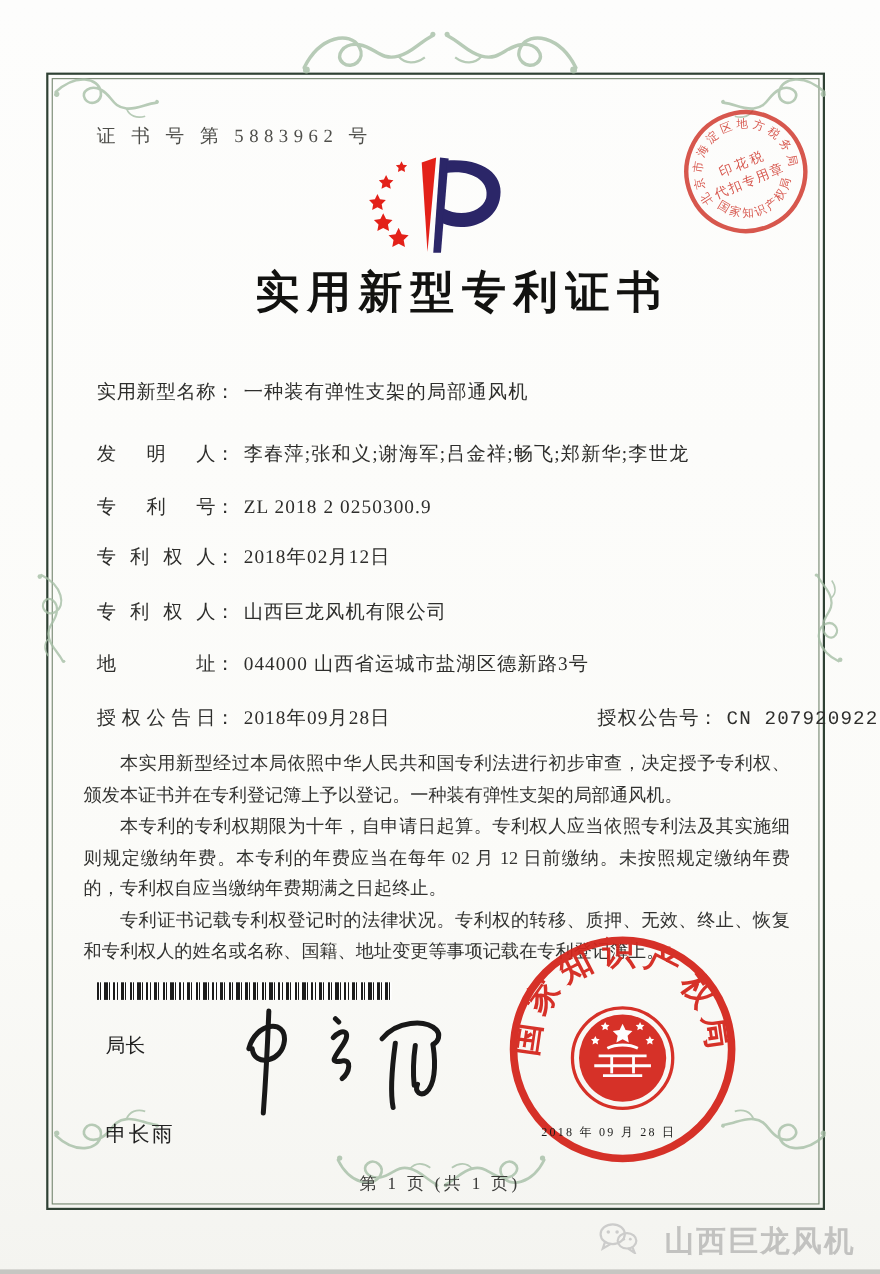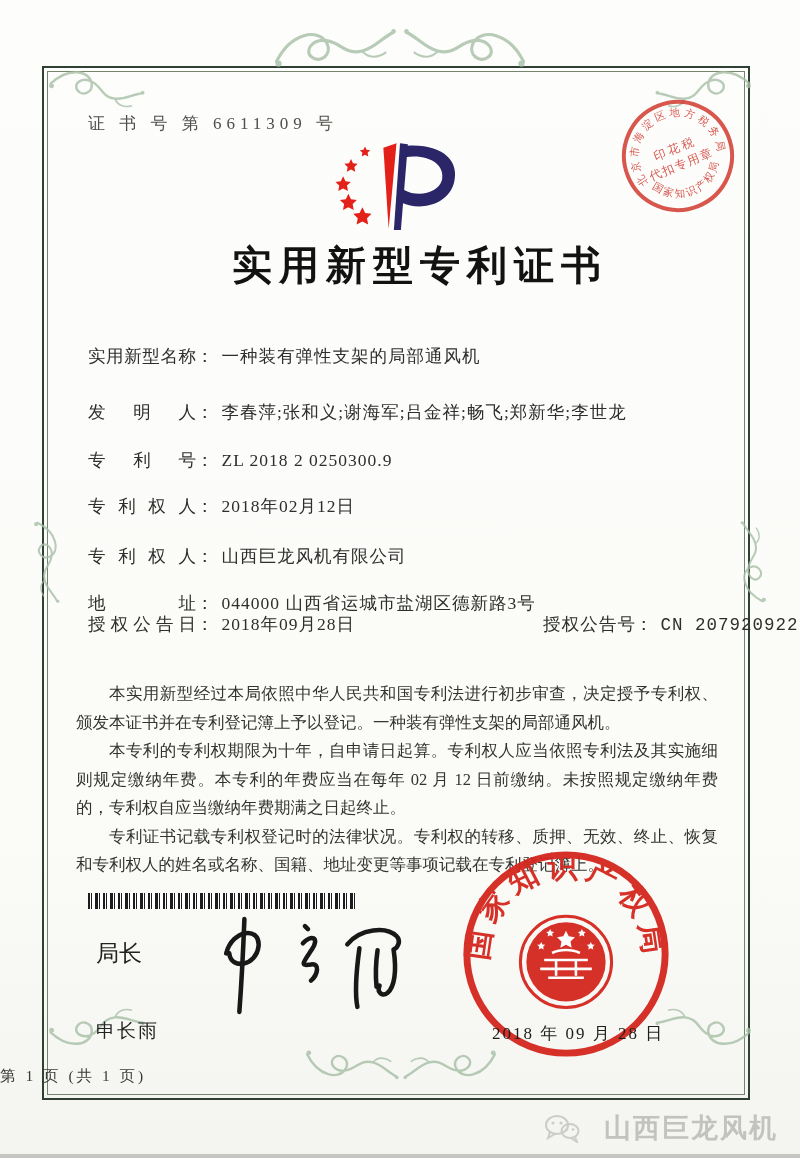--- a/index.html
+++ b/index.html
@@ -25,32 +25,32 @@
   .fvalue{letter-spacing:1px;}
   .grant-right{position:absolute;left:455px;top:0;white-space:nowrap;font-family:Liberation Mono, monospace;}
   .grant-right .flabel{width:92px;}
   .body-text{position:absolute;left:76px;top:680px;width:642px;
              font-size:16.5px;line-height:28.5px;text-align:justify;color:#333331;}
   .body-text p{margin:0;text-indent:2em;}
   .barcode{position:absolute;left:88px;top:893px;width:268px;height:16px;
     background:repeating-linear-gradient(90deg,
       #1c1c1c 0 2px,#fff 2px 3px,#1c1c1c 3px 4px,#fff 4px 7px,
       #1c1c1c 7px 10px,#fff 10px 11px,#1c1c1c 11px 12px,#fff 12px 15px);}
-  .director-title{position:absolute;left:96px;top:938px;font-size:23px;color:#222;
+  .director-title{position:absolute;left:96px;top:938px;font-size:18px;color:#222;
                   font-family:"Liberation Sans","DejaVu Sans",sans-serif;}
   .director-name{position:absolute;left:96px;top:978px;font-size:19px;color:#222;
                  font-family:"Liberation Sans","DejaVu Sans",sans-serif;letter-spacing:2px;margin-top:40px;}
   .autograph{position:absolute;left:198px;top:912px;width:232px;height:108px;}
   .seal{position:absolute;left:452px;top:840px;width:228px;height:228px;opacity:.94;}
-  .seal-date{position:absolute;left:492px;top:1022px;font-size:17px;letter-spacing:2px;color:#1d1d1b;z-index:5;}
+  .seal-date{position:absolute;left:492px;top:1022px;font-size:11px;letter-spacing:2px;color:#1d1d1b;z-index:5;}
   .tax-stamp{position:absolute;left:602px;top:80px;width:152px;height:152px;
              transform:rotate(-22deg);opacity:.82;}
-  .page-footer{position:absolute;left:0;top:1066px;width:100%;
+  .page-footer{position:absolute;left:0;top:1066px;width:100%;text-align:center;
                font-size:15.5px;letter-spacing:3px;color:#3a3a38;}
-  .watermark{position:absolute;right:22px;top:1110px;display:flex;align-items:center;gap:24px;}
+  .watermark{position:absolute;right:22px;top:1110px;display:flex;gap:24px;}
   .watermark-text{font-size:27px;font-weight:bold;color:#c2c2c0;letter-spacing:2px;
                   font-family:"Liberation Sans","DejaVu Sans",sans-serif;}
 </style>
 </head>
 <body>
 
 <div class="page">
 
   <svg width="0" height="0" style="position:absolute">
     <defs>
@@ -95,21 +95,21 @@
   <svg class="orn" style="left:656px;top:1008px;transform:scale(-1,-1) rotate(20deg)" width="96" height="36" viewBox="0 0 120 44">
       <use href="#orn-flourish"></use>
     </svg>
   <svg class="orn" style="left:304px;top:1046px;transform:scaleY(-1)" width="96" height="36" viewBox="0 0 120 44">
       <use href="#orn-flourish"></use>
     </svg>
   <svg class="orn" style="left:402px;top:1046px;transform:scale(-1,-1)" width="96" height="36" viewBox="0 0 120 44">
       <use href="#orn-flourish"></use>
     </svg>
 
-  <div class="cert-no">证 书 号 第 6611309 号</div>
+  <div class="cert-no">证 书 号 第 5883962 号</div>
 
   <svg class="logo" viewBox="0 0 160 100">
     <use href="#star" transform="translate(40,10) scale(0.62)" fill="#e32119"></use>
     <use href="#star" transform="translate(24,26) scale(0.80)" fill="#e32119"></use>
     <use href="#star" transform="translate(15,47) scale(0.92)" fill="#e32119"></use>
     <use href="#star" transform="translate(21,68) scale(1.02)" fill="#e32119"></use>
     <use href="#star" transform="translate(37,84) scale(1.10)" fill="#e32119"></use>
     <polygon points="61,5 76,0 67,98" fill="#e32119"></polygon>
     <polygon points="80,0 89,1 81,99 73,99" fill="#2b2668"></polygon>
     <path d="M87,3 C128,0 148,20 142,44 C136,70 104,78 82,68 L84,53 C102,63 124,56 128,42 C132,24 112,12 86,16 Z" fill="#2b2668"></path>
@@ -128,21 +128,21 @@
   </div>
   <div class="frow" style="top:494px">
     <span class="flabel">专利权人</span><span class="fcolon">：</span><span class="fvalue">2018年02月12日</span>
   </div>
   <div class="frow" style="top:544px">
     <span class="flabel">专利权人</span><span class="fcolon">：</span><span class="fvalue">山西巨龙风机有限公司</span>
   </div>
   <div class="frow" style="top:591px">
     <span class="flabel">地址</span><span class="fcolon">：</span><span class="fvalue">044000 山西省运城市盐湖区德新路3号</span>
   </div>
-  <div class="frow" style="top:612px;left:88px;right:60px">
+  <div class="frow" style="top:640px;left:88px;right:60px">
     <span class="flabel">授权公告日</span><span class="fcolon">：</span><span class="fvalue">2018年09月28日</span>
     <span class="grant-right">
       <span class="flabel">授权公告号</span><span class="fcolon">：</span><span class="fvalue">CN 207920922 U</span>
     </span>
   </div>
 
   <div class="body-text">
     <p>本实用新型经过本局依照中华人民共和国专利法进行初步审查，决定授予专利权、颁发本证书并在专利登记簿上予以登记。一种装有弹性支架的局部通风机。</p>
     <p>本专利的专利权期限为十年，自申请日起算。专利权人应当依照专利法及其实施细则规定缴纳年费。本专利的年费应当在每年 02 月 12 日前缴纳。未按照规定缴纳年费的，专利权自应当缴纳年费期满之日起终止。</p>
     <p>专利证书记载专利权登记时的法律状况。专利权的转移、质押、无效、终止、恢复和专利权人的姓名或名称、国籍、地址变更等事项记载在专利登记簿上。</p>

